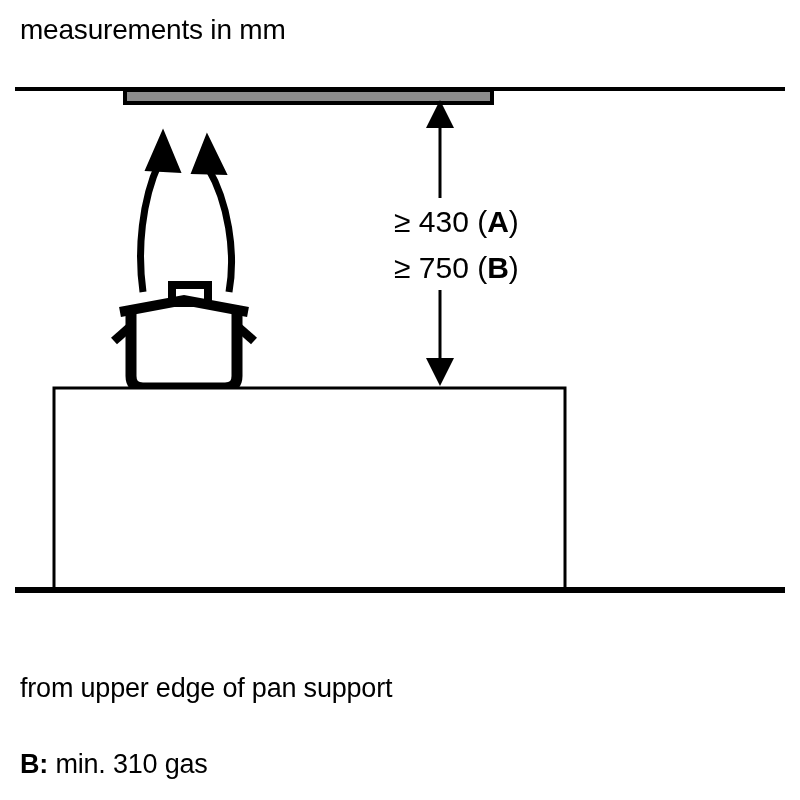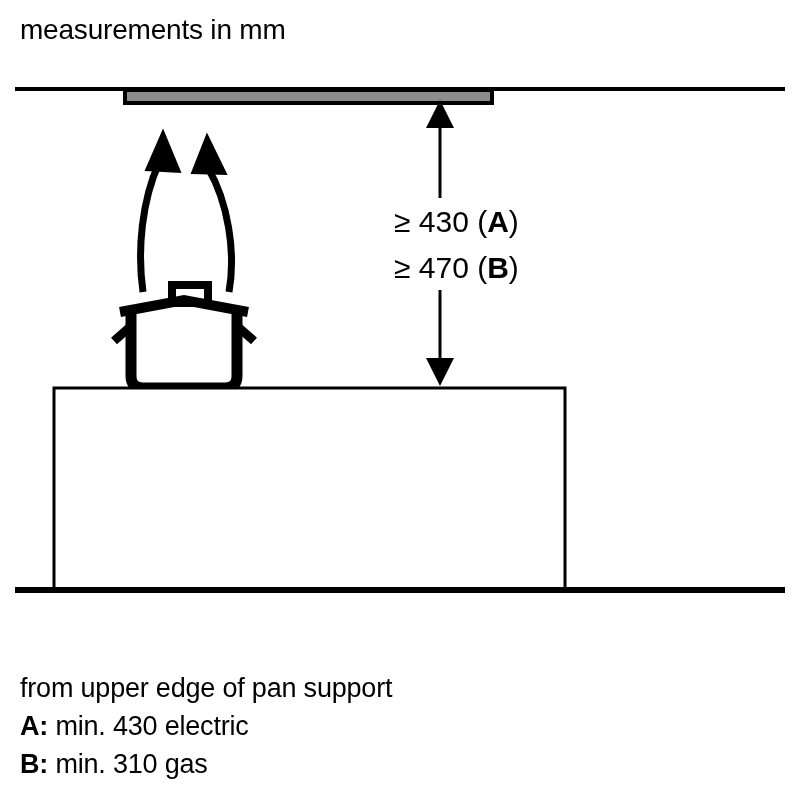--- a/index.html
+++ b/index.html
@@ -119,21 +119,20 @@
 
     <line x1="15" y1="590" x2="785" y2="590" stroke="#000000" stroke-width="6"></line>
   </svg>
 
   <div class="txt" id="title-text">measurements in mm</div>
 
   <div class="dim-text-bg"></div>
 
   <div class="txt dim-line-text" id="dim-a-text"><span>≥ 430 (</span><b>A</b><span>)</span></div>
 
-  <div class="txt dim-line-text" id="dim-b-text"><span>≥ 470 (</span><b>B</b><span>)</span></div>
+  <div class="txt dim-line-text" id="dim-b-text"><span>≥ 750 (</span><b>B</b><span>)</span></div>
 
   <div class="txt footnote" id="footnote-intro">from upper edge of pan support</div>
 
-  <div class="txt footnote" id="footnote-a"><span class="lbl">A:</span><span> min. 430 electric</span></div>
 
   <div class="txt footnote" id="footnote-b"><span class="lbl">B:</span><span> min. 310 gas</span></div>
 
 </div>
 
 </body></html>

